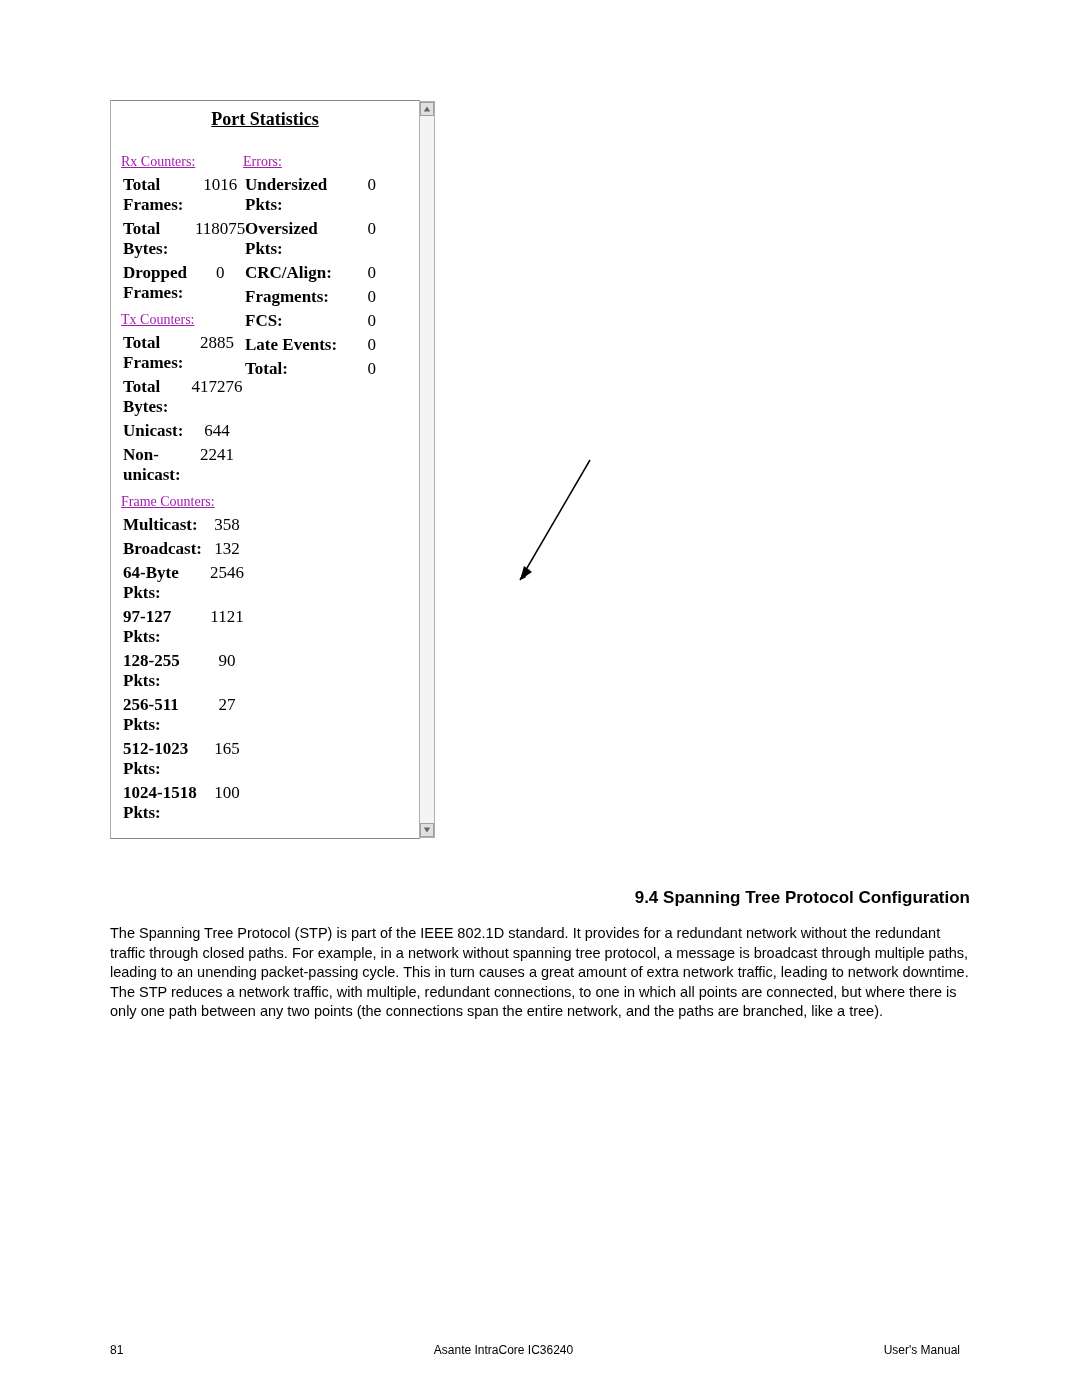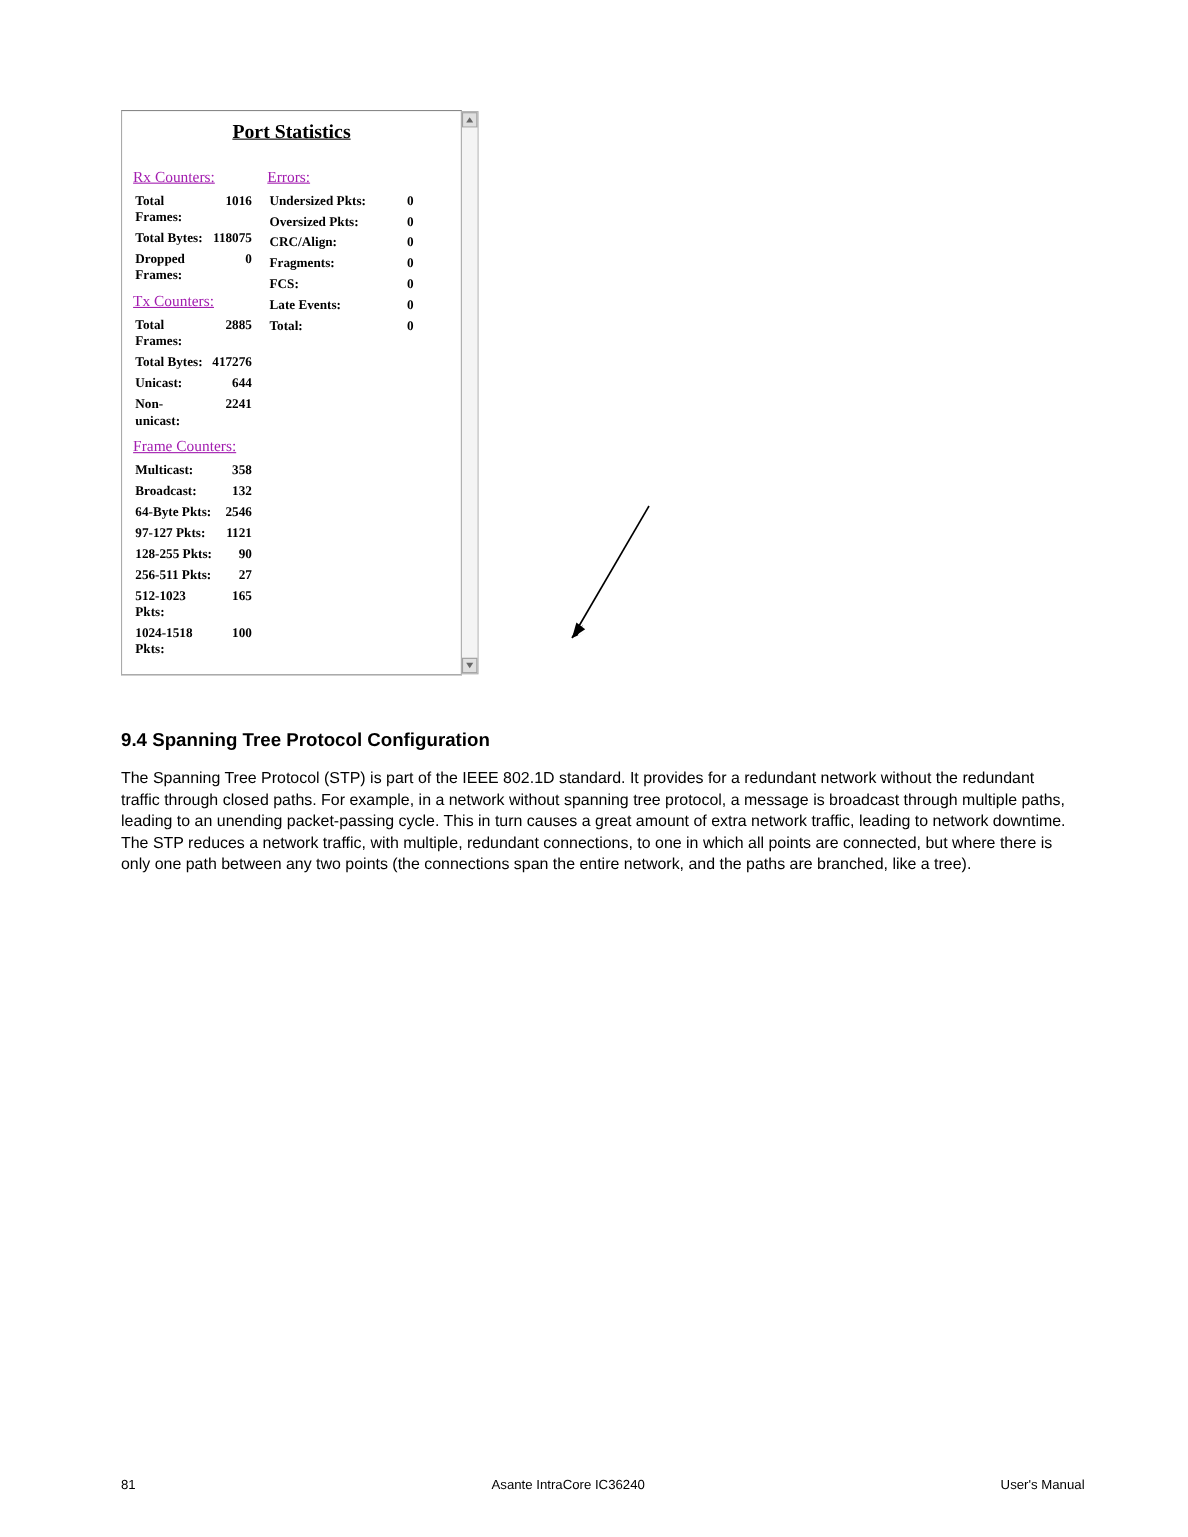--- a/index.html
+++ b/index.html
@@ -43,26 +43,26 @@
     margin-bottom: 2px;
   }
   .columns {
     display: flex;
     gap: 12px;
   }
   .col-left { width: 110px; }
   .col-right { width: 135px; }
   table.stats {
     font-family: "Times New Roman", Times, serif;
-    font-size: 12px;
+    font-size: 17px;
     width: 100%;
   }
   table.stats td { vertical-align: top; padding: 1px 0; }
   table.stats td.label { font-weight: bold; }
-  table.stats td.val { text-align: right; font-weight: bold; padding-left: 6px; }
+  table.stats td.val { text-align: center; font-weight: normal; padding-left: 6px; }
   .scrollbar {
     position: absolute;
     top: 0;
     right: -16px;
     width: 16px;
     height: 100%;
     background: #e8e8e8;
     border: 1px solid #b0b0b0;
     display: flex;
     flex-direction: column;
@@ -88,27 +88,28 @@
   .body-text {
     margin-top: 48px;
     font-size: 14.5px;
     line-height: 1.35;
     color: #000;
   }
   .section-heading {
     font-weight: bold;
     font-size: 17px;
     margin-bottom: 14px;
+    text-align: right;
   }
   .para { margin-bottom: 16px; }
   .footer {
     position: absolute;
     bottom: 40px;
     left: 110px;
-    right: 94px;
+    right: 120px;
     display: flex;
     justify-content: space-between;
     font-size: 12px;
     color: #000;
     text-align: right;
   }
 </style>
 </head>
 <body>
 

